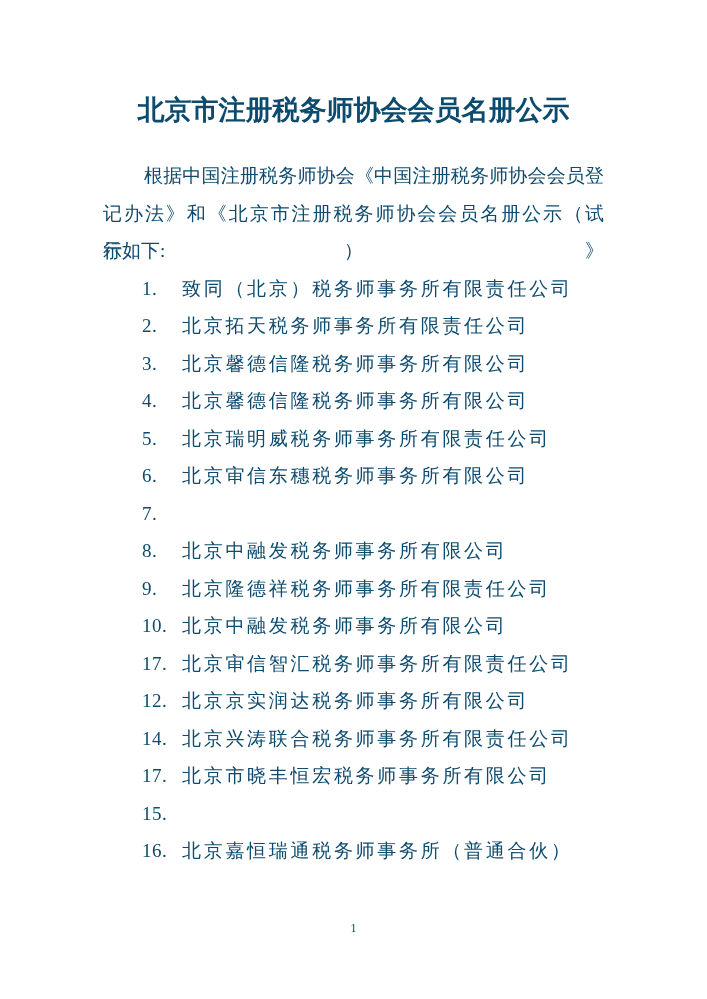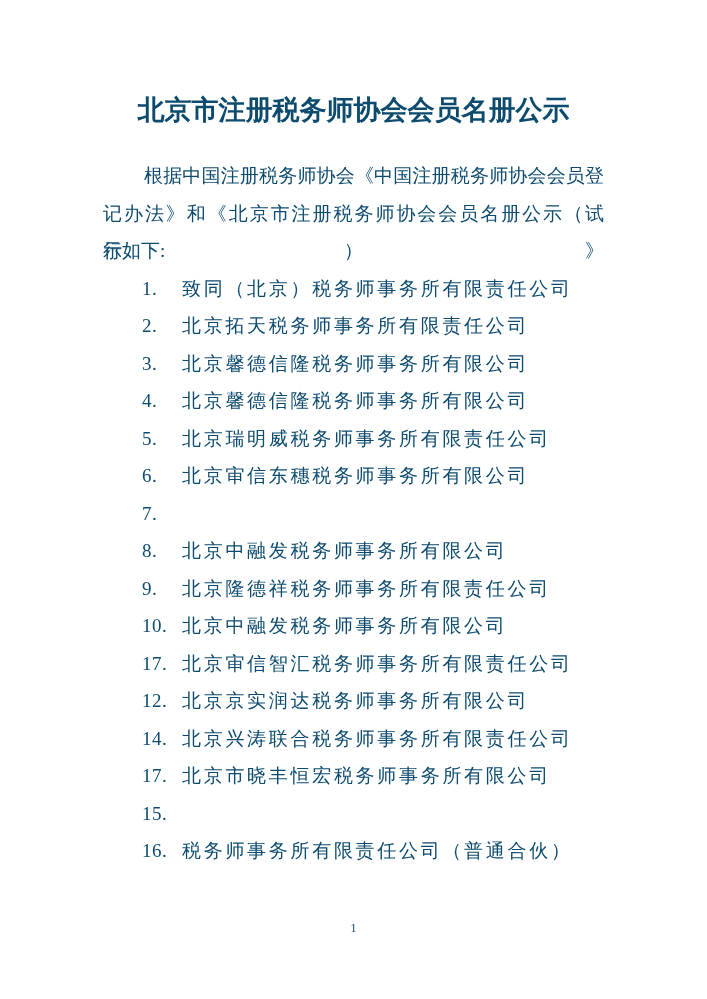--- a/index.html
+++ b/index.html
@@ -131,21 +131,21 @@
       </div>
       <div class="list-item">
         <span class="item-num">17.</span>
         <span class="item-name">北京市晓丰恒宏税务师事务所有限公司</span>
       </div>
       <div class="list-item">
         <span class="item-num">15.</span>
       </div>
       <div class="list-item">
         <span class="item-num">16.</span>
-        <span class="item-name">税务师事务所有限责任公司（普通合伙）</span>
+        <span class="item-name">北京嘉恒瑞通税务师事务所（普通合伙）</span>
       </div>
     </div>
 
   </div>
 
   <div class="page-footer">
     <span>1</span>
   </div>
 </div>
 

